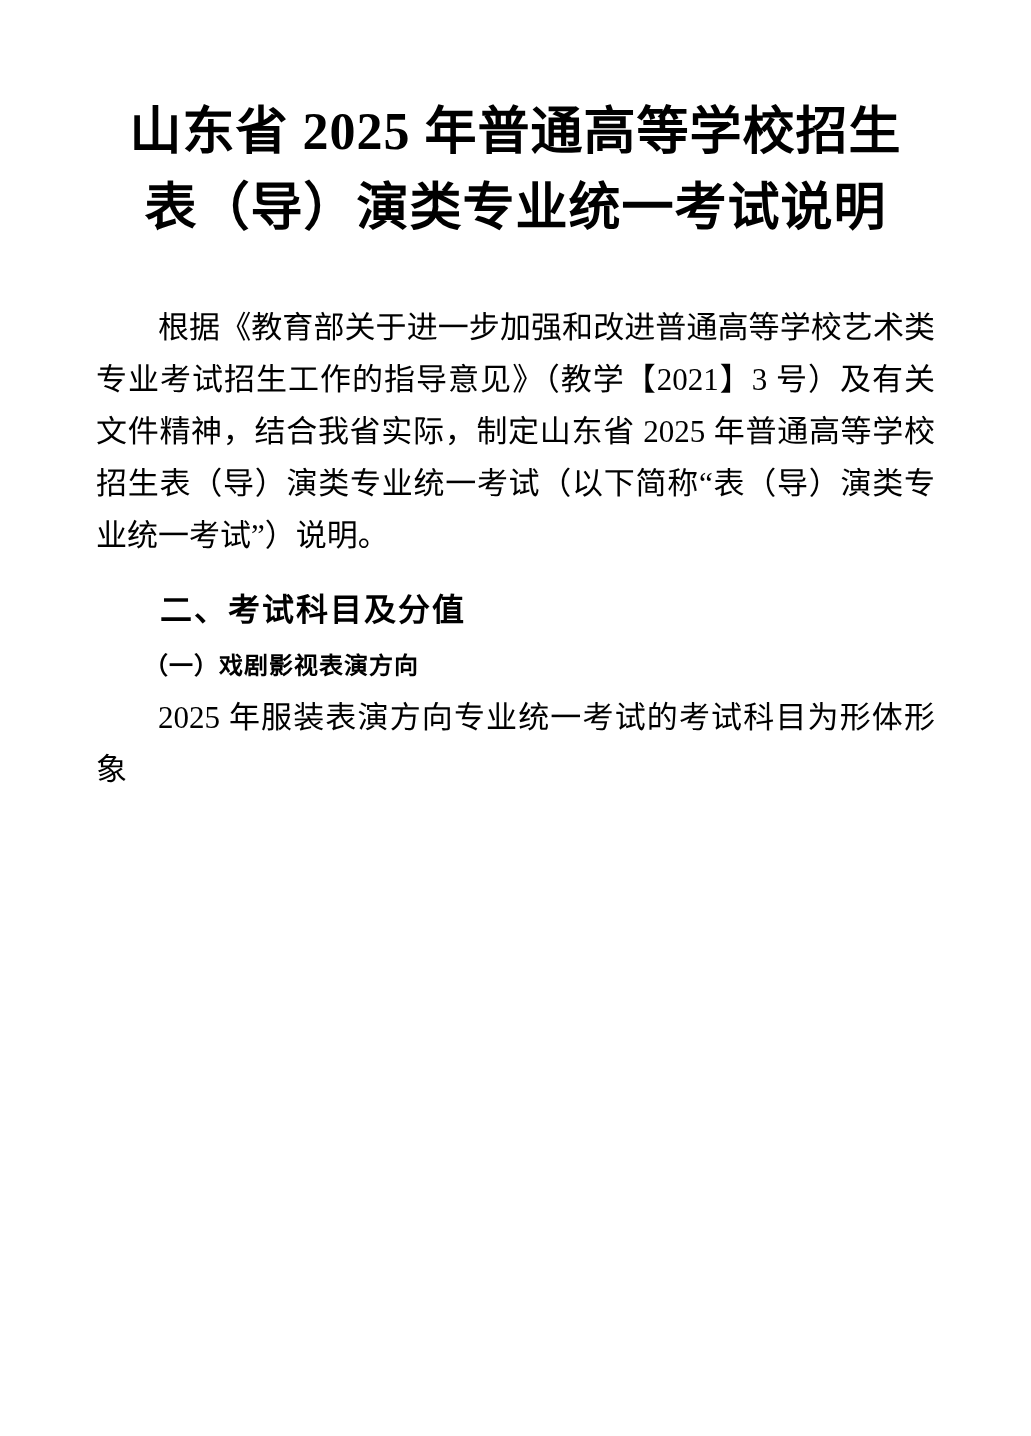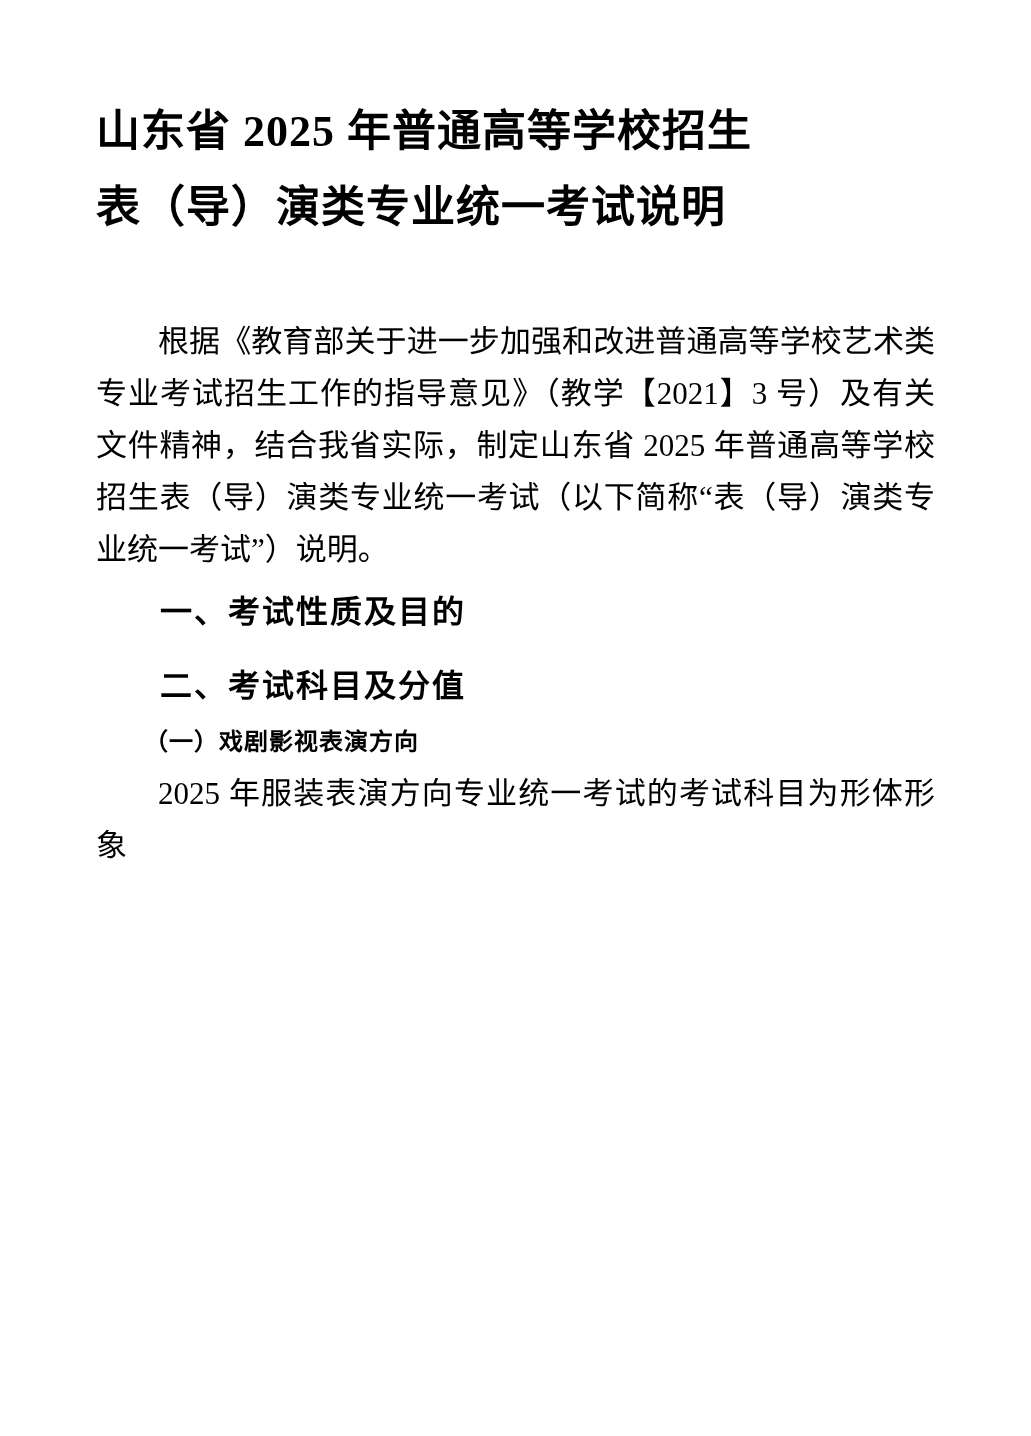--- a/index.html
+++ b/index.html
@@ -15,35 +15,35 @@
     color: #000000;
     font-family: "Liberation Serif", "DejaVu Serif", serif;
     overflow: hidden;
     box-sizing: border-box;
   }
   .content {
     padding: 0 96px;
   }
   .doc-title {
     margin-top: 94px;
-    text-align: left;
-    font-size: 44px;
+    text-align: center;
+    font-size: 52px;
     font-weight: bold;
     line-height: 76px;
     letter-spacing: 1px;
   }
   .body-text {
     font-size: 31px;
     line-height: 52px;
     text-align: justify;
     text-indent: 2em;
     margin: 0;
   }
   .intro {
-    margin-top: 70px;
+    margin-top: 56px;
   }
   .section-heading {
     font-family: "Liberation Sans", "DejaVu Sans", sans-serif;
     font-weight: bold;
     font-size: 32px;
     line-height: 52px;
     text-indent: 2em;
     margin: 10px 0 0 0;
     letter-spacing: 2px;
   }
@@ -65,21 +65,20 @@
 <div class="page">
   <div class="content">
 
     <h1 class="doc-title">
       <span style="display:block">山东省 2025 年普通高等学校招生</span>
       <span style="display:block">表（导）演类专业统一考试说明</span>
     </h1>
 
     <p class="body-text intro">根据《教育部关于进一步加强和改进普通高等学校艺术类专业考试招生工作的指导意见》（教学【2021】3 号）及有关文件精神，结合我省实际，制定山东省 2025 年普通高等学校招生表（导）演类专业统一考试（以下简称“表（导）演类专业统一考试”）说明。</p>
 
-    <h2 class="section-heading">一、考试性质及目的</h2>
 
     <h2 class="section-heading second">二、考试科目及分值</h2>
 
     <h3 class="sub-heading">（一）戏剧影视表演方向</h3>
 
     <p class="body-text">2025 年服装表演方向专业统一考试的考试科目为形体形象</p>
 
   </div>
 </div>
 

